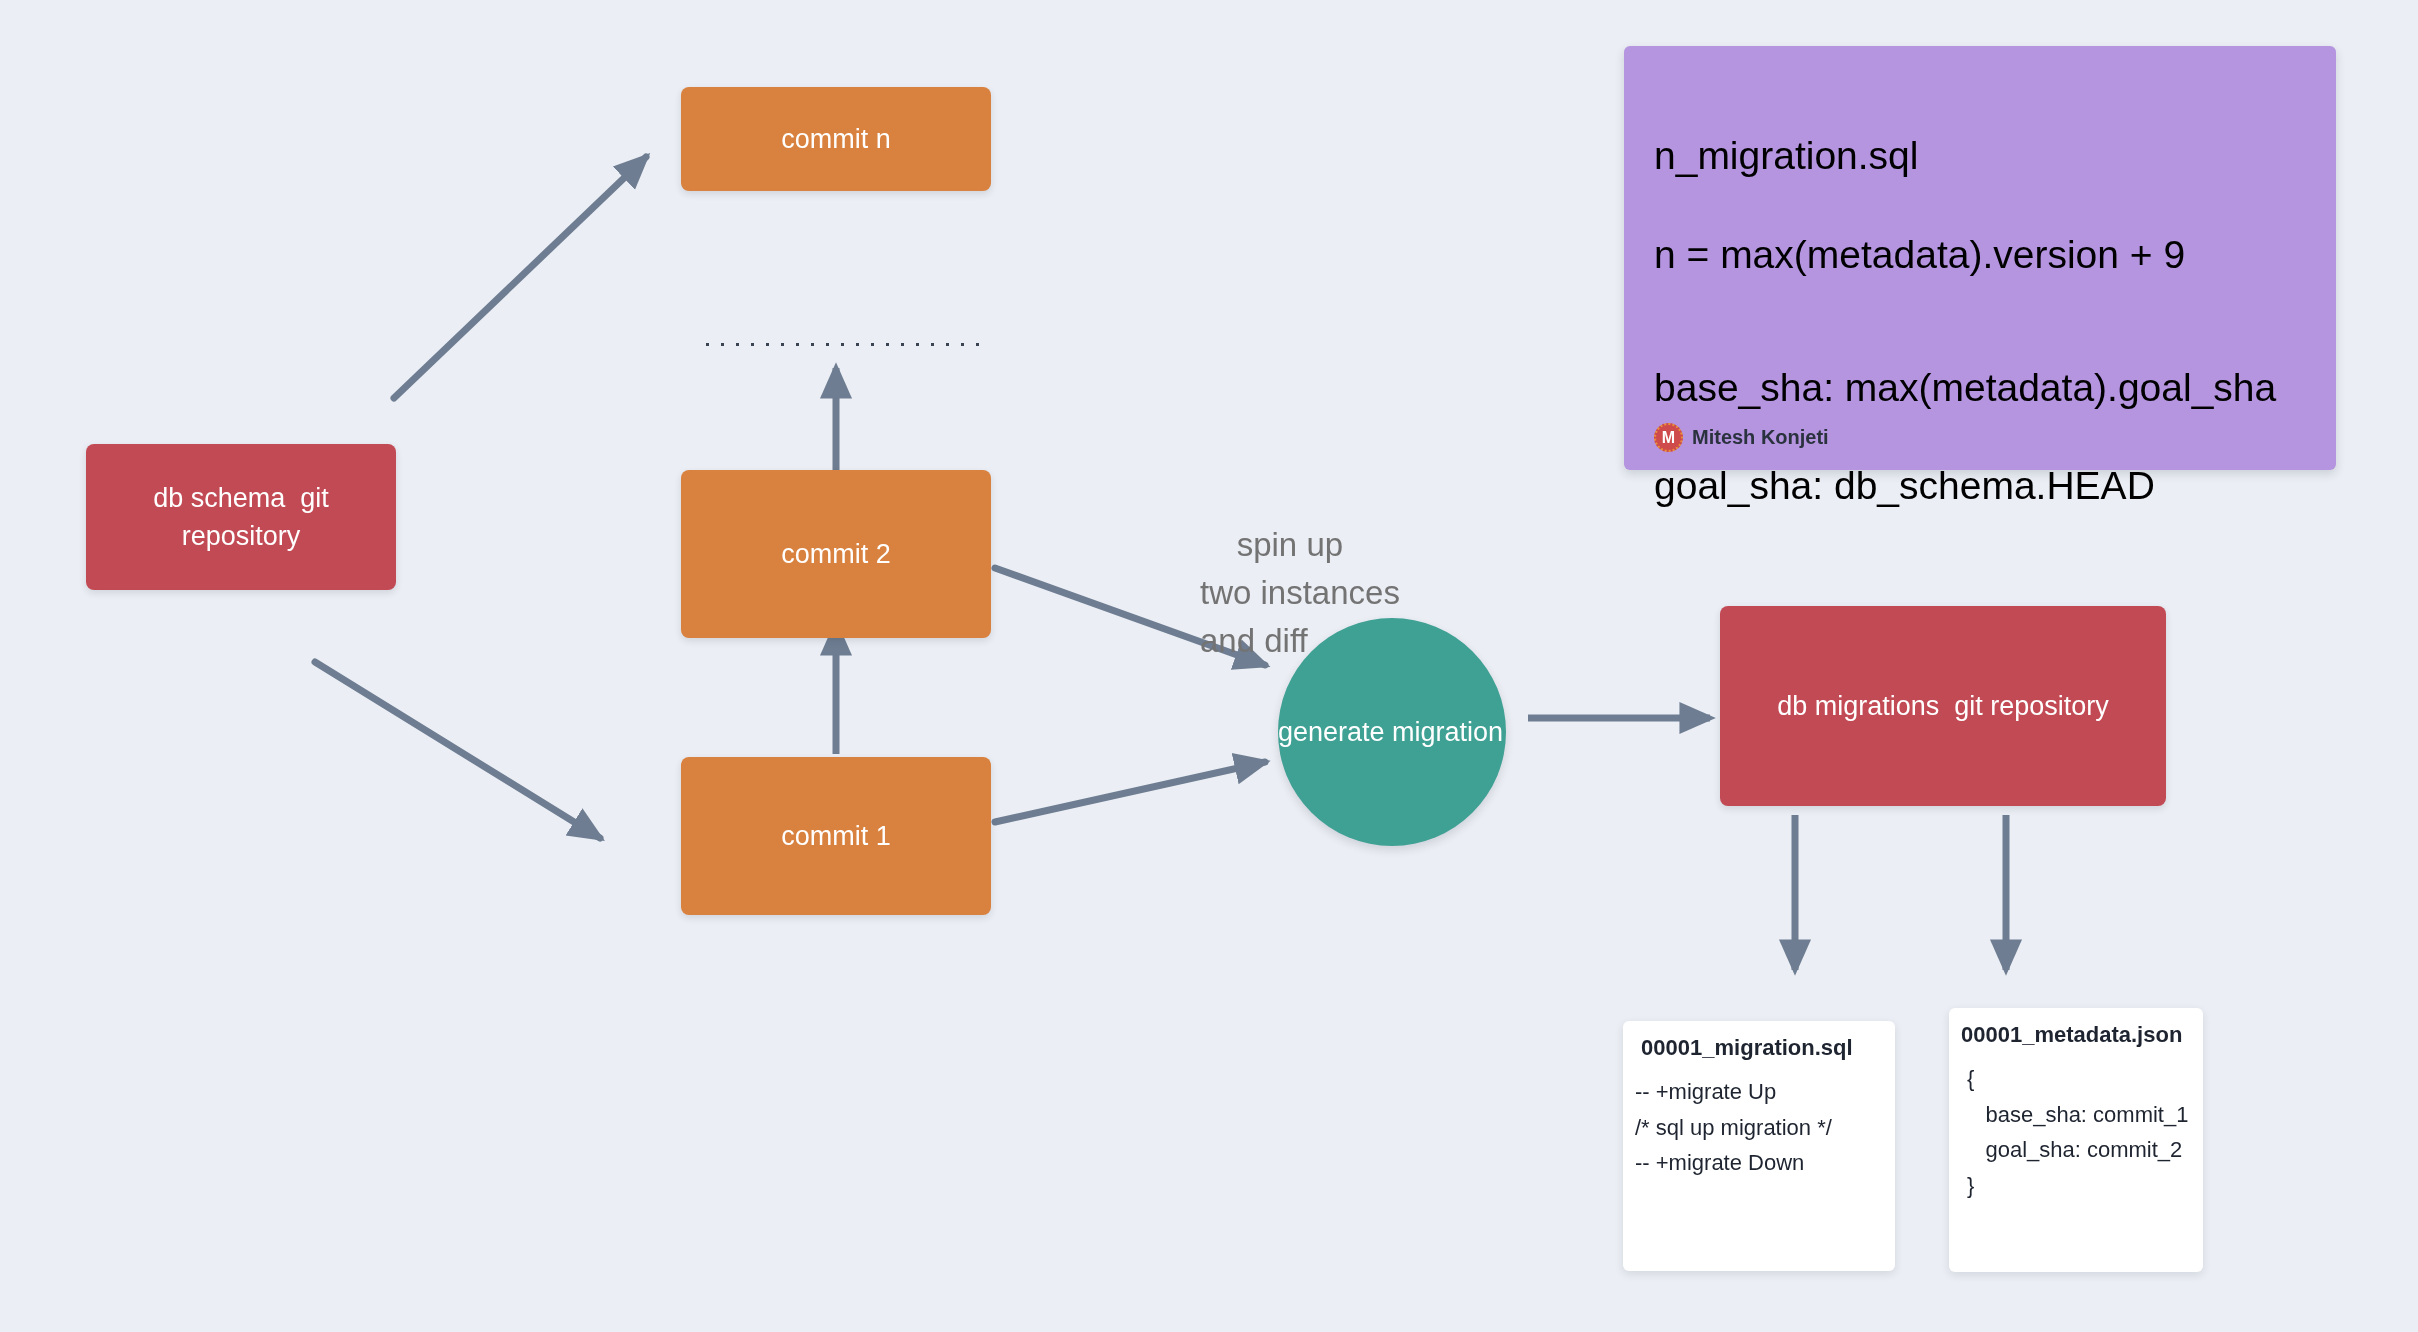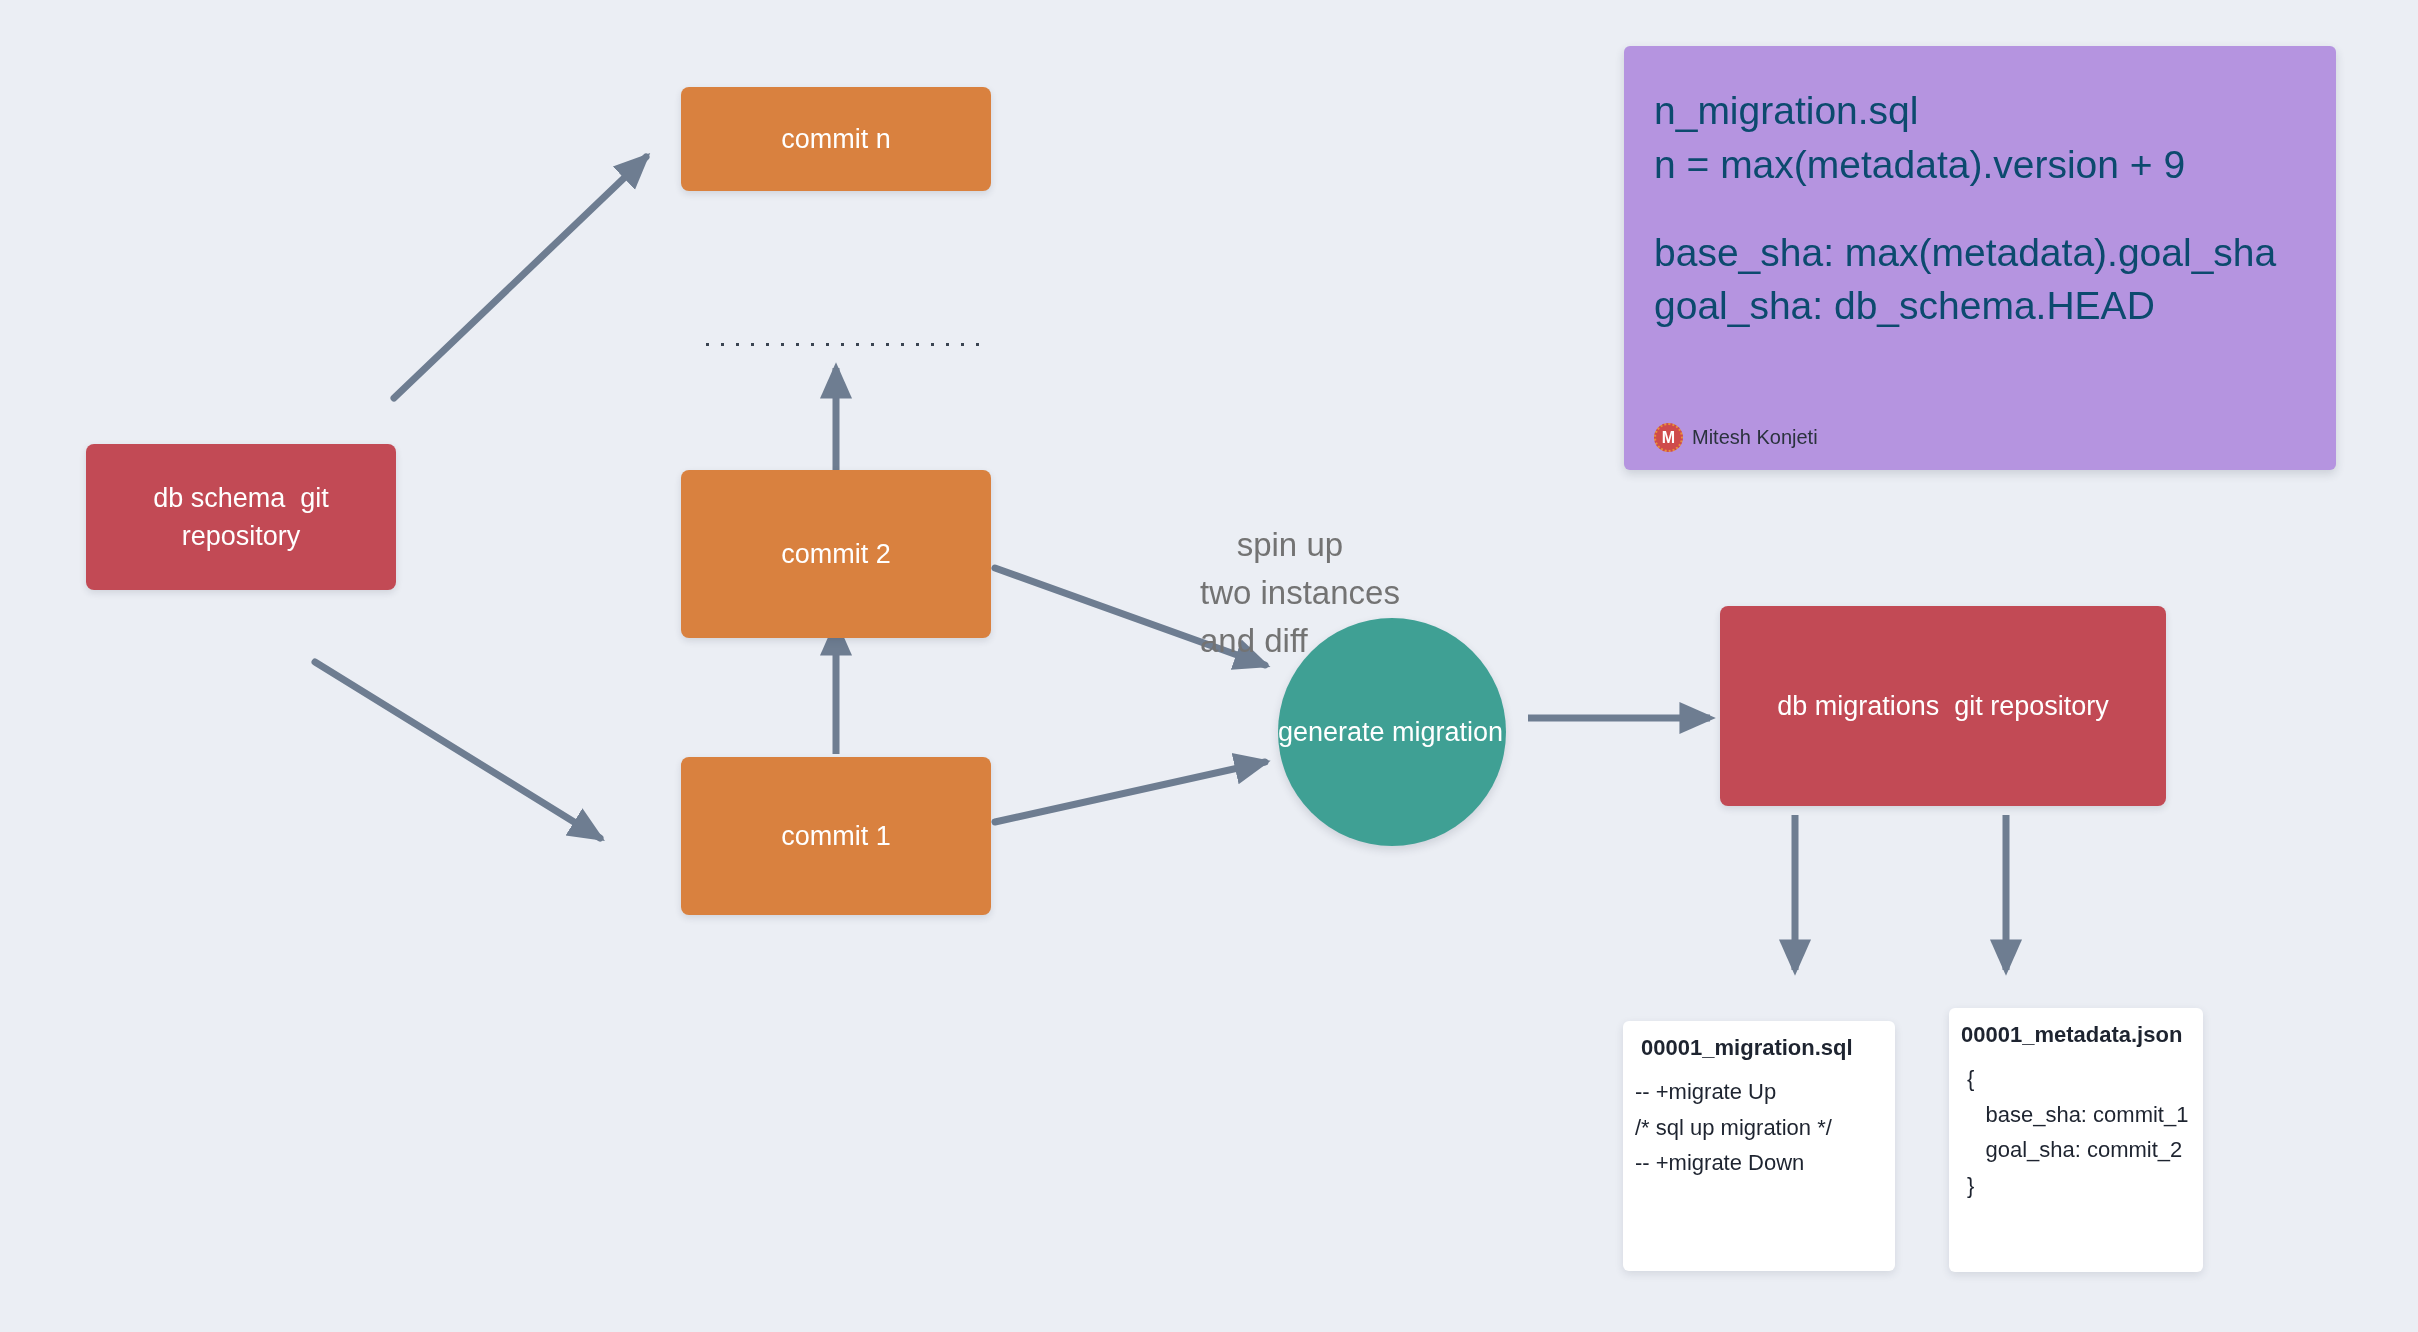--- a/index.html
+++ b/index.html
@@ -69,24 +69,25 @@
   
   .sticky {
     position: absolute;
     background: #b594e0;
     border-radius: 6px;
     box-shadow: 0 4px 10px rgba(40,50,70,0.16);
     box-sizing: border-box;
     padding: 38px 30px 18px 30px;
   }
   .sticky-line {
-    color: #0c4a6e;
+    color: #000000;
     font-size: 39px;
     line-height: 1.38;
     white-space: pre;
+    margin-top: 45px;
   }
   .sticky-gap { height: 34px; }
   .sticky-author {
     position: absolute;
     left: 30px;
     bottom: 18px;
     display: flex;
     align-items: center;
     gap: 9px;
   }
@@ -100,21 +101,21 @@
     font-size: 16px;
     font-weight: bold;
     display: flex;
     align-items: center;
     justify-content: center;
     box-sizing: border-box;
   }
   .author-name {
     color: #2a323d;
     font-size: 20px;
-    font-weight: normal;
+    font-weight: bold;
   }
 
   
   .file-card {
     position: absolute;
     background: #ffffff;
     border-radius: 6px;
     box-shadow: 0 3px 8px rgba(40,50,70,0.12);
     box-sizing: border-box;
     padding: 14px 12px;

